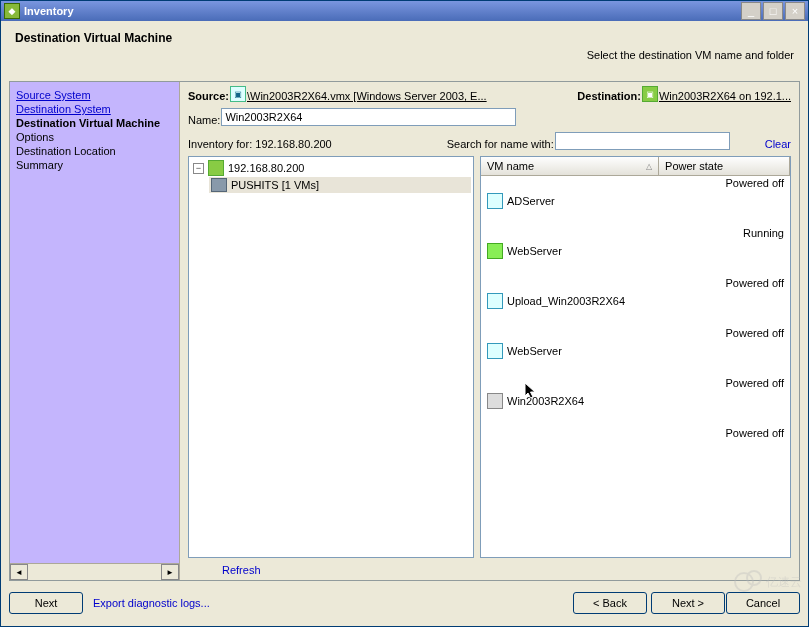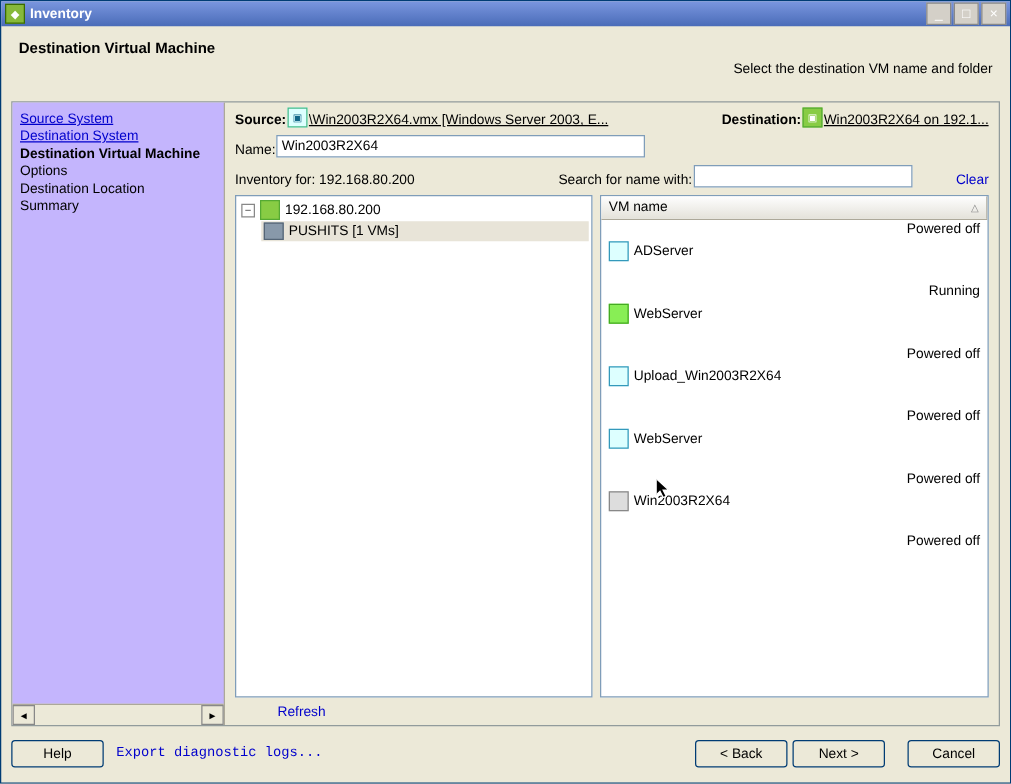--- a/index.html
+++ b/index.html
@@ -129,20 +129,23 @@
           </div>
         </div>
 
         <div class="grid">
           <div class="ghead">
             <div class="gh c1">
               <span>VM name</span>
               <span class="spacer"></span>
               <span class="sort">△</span>
             </div>
+            <div class="gh c2">
+              <span>Power state</span>
+            </div>
           </div>
           <div class="gbody" id="grid-body">
               <div class="grow">
                 <div class="gc1">
                   <span class="vm-ico"></span>
                   <span>ADServer</span>
                 </div>
                 <div class="gc2">Powered off</div>
               </div>
               <div class="grow">
@@ -184,22 +187,29 @@
         <a class="linkbtn">Refresh</a>
       </div>
     </div>
 
     <svg class="cursor" style="left:515px; top:301px;" viewBox="0 0 12 18">
       <path d="M0 0 L0 13 L3 10 L5.5 15 L8 14 L5.5 9 L10 9 Z" fill="#000" stroke="#fff" stroke-width="1"></path>
     </svg>
   </div>
 
   <div class="footer">
-    <button class="btn">Help</button>
-    <a class="linkbtn" style="margin-left:10px;font-family:Liberation Mono, monospace;">Export diagnostic logs...</a>
+    <button class="btn">Next</button>
+    <a class="linkbtn" style="margin-left:10px;">Export diagnostic logs...</a>
     <span class="spacer"></span>
     <button class="btn">&lt; Back</button>
     <button class="btn" style="margin-left:4px;">Next &gt;</button>
-    <button class="btn" style="margin-left:18px;">Cancel</button>
-  </div>
-
+    <button class="btn" style="margin-left:1px;">Cancel</button>
+  </div>
+
+  <div class="watermark">
+    <svg width="70" height="28" viewBox="0 0 70 28">
+      <circle cx="12" cy="16" r="9" fill="none" stroke="#bbb" stroke-width="2"></circle>
+      <circle cx="22" cy="12" r="7" fill="none" stroke="#bbb" stroke-width="2"></circle>
+      <text x="34" y="20" font-size="12" fill="#bbb">亿速云</text>
+    </svg>
+  </div>
 
 </div>
 
 </body></html>

